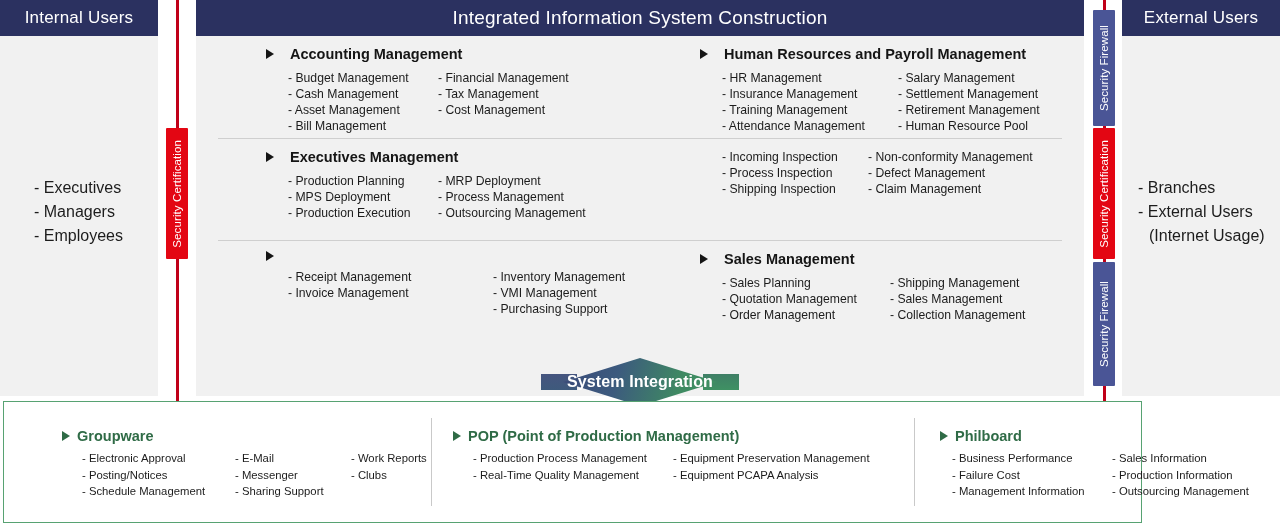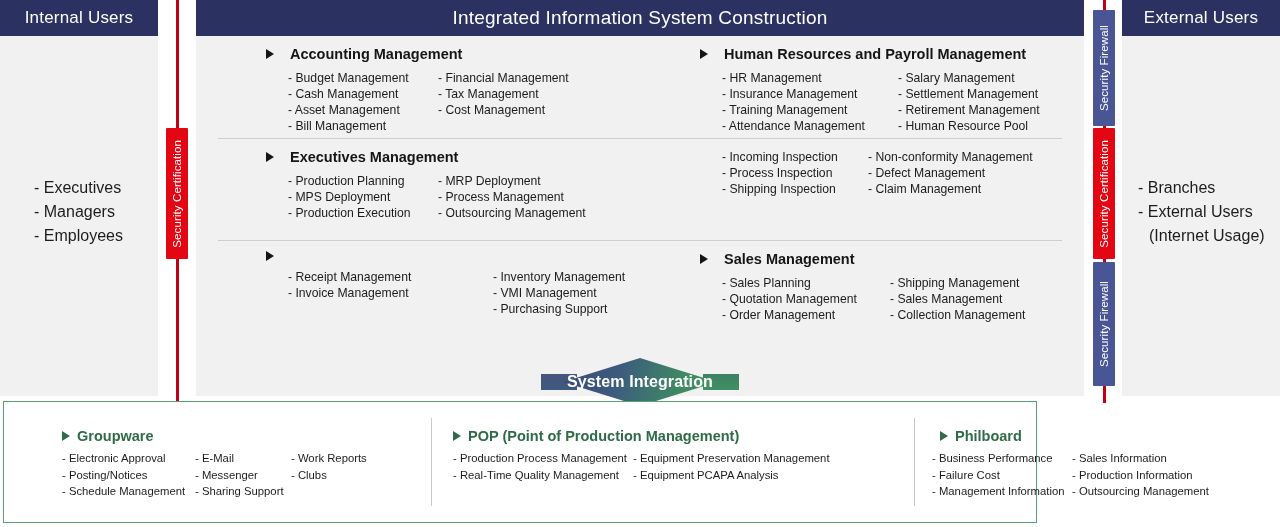--- a/index.html
+++ b/index.html
@@ -98,36 +98,36 @@
   .sysint .wingR { right: -22px;
     background: linear-gradient(180deg,#3f7f66,#3f9163); }
   .sysint .label {
     position: absolute; inset: 0; display: flex; align-items: center;
     justify-content: center; color: #ffffff; font-size: 16px;
     font-weight: bold; z-index: 3; letter-spacing: .1px;
   }
 
   
   .bottom {
-    position: absolute; left: 3px; top: 401px; width: 1034px; height: 122px;
+    position: absolute; left: 3px; top: 401px; width: 1139px; height: 122px;
     border: 1.6px solid #57a272; background: #ffffff;
     display: flex;
   }
   .bcell { position: relative; flex: 0 0 auto; padding-top: 26px; }
   .bcell.groupware { width: 427px; padding-left: 58px; }
   .bcell.pop       { width: 483px; padding-left: 22px; }
   .bcell.phil      { width: 356px; padding-left: 18px; }
   .bdiv { position: absolute; left: 0; top: 16px; bottom: 16px; width: 1px; background: #c9c9c9; }
   .b-title {
     font-size: 14.5px; font-weight: bold; color: #2f6b46;
     display: flex; align-items: center; gap: 7px; margin-bottom: 6px;
   }
   .b-title .tri { border-left-color: #2f6b46; }
   .b-cols { display: flex; font-size: 11.3px; color: #1c1c1c; line-height: 16.5px; }
-  .b-cols ul { list-style: none; }
+  .b-cols ul { list-style: none; margin-left: 20px; }
   .b-cols li { white-space: nowrap; }
 </style>
 </head>
 <body>
 
 <div id="root">
 
   <div class="col-internal">
     <div class="hdr">Internal Users</div>
     <div class="side-body">

